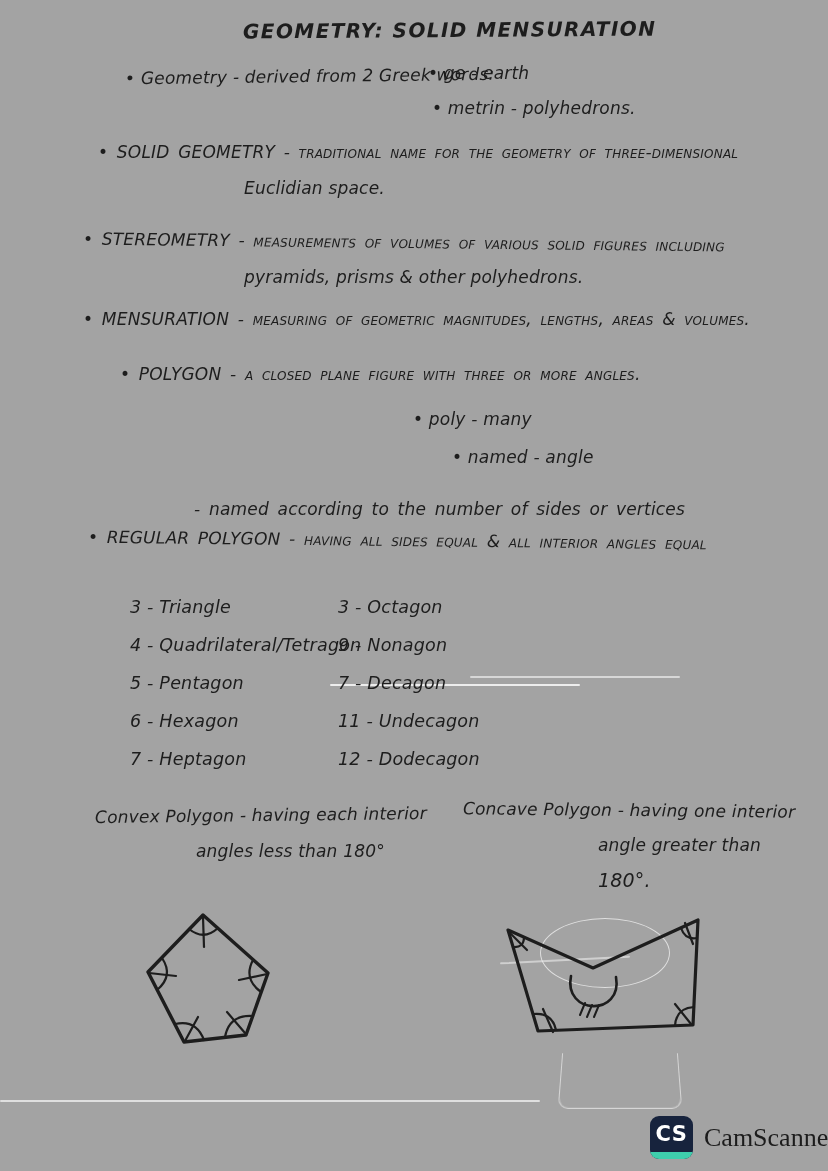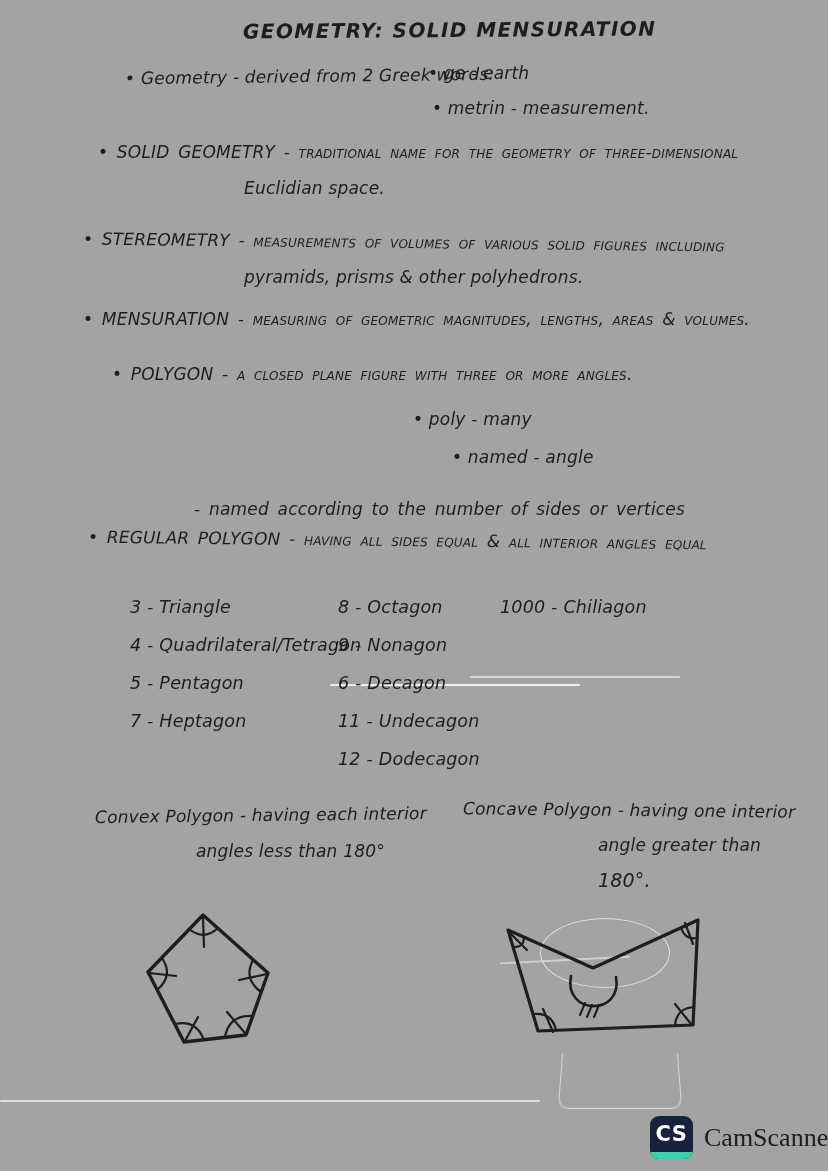--- a/index.html
+++ b/index.html
@@ -48,52 +48,52 @@
   <div class="artifact" style="left:470px; top:676px; width:210px; height:2px; opacity:.7;"></div>
   <div class="artifact" style="left:0px; top:1100px; width:540px; height:2px; opacity:.8;"></div>
   <div class="artifact" style="left:500px; top:959px; width:130px; height:2px; opacity:.6; transform:rotate(-3deg);"></div>
   <div class="ghost-shape" style="left:540px; top:918px; width:130px; height:70px; border-radius:50%; border-color:#ededed;"></div>
   <div class="ghost-shape" style="left:560px; top:1052px; width:120px; height:56px; border-top:none; border-radius:0 0 10px 10px; transform:perspective(80px) rotateX(6deg);"></div>
 
   <div class="hw title" style="left:243px; top:18px;">GEOMETRY: SOLID MENSURATION</div>
 
   <div class="hw tilt-l" style="left:125px; top:66px;">• Geometry - derived from 2 Greek words:</div>
   <div class="hw" style="left:428px; top:63px;">• ge - earth</div>
-  <div class="hw" style="left:432px; top:98px;">• metrin - measurement.</div>
+  <div class="hw" style="left:432px; top:98px;">• metrin - polyhedrons.</div>
 
   <div class="hw wide caps" style="left:98px; top:142px;">• SOLID GEOMETRY - traditional name for the geometry of three-dimensional</div>
   <div class="hw" style="left:244px; top:178px;">Euclidian space.</div>
 
   <div class="hw wide caps tilt-r" style="left:83px; top:232px;">• STEREOMETRY - measurements of volumes of various solid figures including</div>
   <div class="hw" style="left:244px; top:267px;">pyramids, prisms &amp; other polyhedrons.</div>
 
   <div class="hw wide caps" style="left:83px; top:309px;">• MENSURATION - measuring of geometric magnitudes, lengths, areas &amp; volumes.</div>
 
-  <div class="hw wide caps" style="left:112px; top:364px;">• POLYGON - a closed plane figure with three or more angles.</div>
+  <div class="hw wide caps" style="left:120px; top:364px;">• POLYGON - a closed plane figure with three or more angles.</div>
   <div class="hw" style="left:413px; top:409px;">• poly - many</div>
   <div class="hw" style="left:452px; top:447px;">• named - angle</div>
   <div class="hw wide" style="left:158px; top:499px;margin-left:36px;">- named according to the number of sides or vertices</div>
 
   <div class="hw wide caps tilt-r" style="left:88px; top:530px;">• REGULAR POLYGON - having all sides equal &amp; all interior angles equal</div>
 
   <div class="list-col" style="left:130px; top:597px;">
     <div class="row">3 - Triangle</div>
     <div class="row">4 - Quadrilateral/Tetragon</div>
     <div class="row">5 - Pentagon</div>
+    <div class="row">6 - Hexagon</div>
     <div class="row">7 - Heptagon</div>
   </div>
   <div class="list-col" style="left:338px; top:597px;">
-    <div class="row">8 - Octagon</div>
+    <div class="row">3 - Octagon</div>
     <div class="row">9 - Nonagon</div>
-    <div class="row">6 - Decagon</div>
+    <div class="row">7 - Decagon</div>
     <div class="row">11 - Undecagon</div>
     <div class="row">12 - Dodecagon</div>
   </div>
   <div class="list-col" style="left:500px; top:597px;">
-    <div class="row" style="height:36px;">1000 - Chiliagon</div>
   </div>
 
   <div class="hw tilt-l" style="left:95px; top:805px;">Convex Polygon - having each interior</div>
   <div class="hw" style="left:196px; top:841px;">angles less than 180°</div>
   <div class="hw tilt-r" style="left:463px; top:800px;">Concave Polygon - having one interior</div>
   <div class="hw" style="left:598px; top:835px;">angle greater than</div>
   <div class="hw" style="left:598px; top:869px; font-size:19px;">180°.</div>
 
   <svg class="drawing" style="left:130px; top:900px;" width="230" height="170" viewBox="0 0 230 170">
     <g fill="none" stroke="#1d1d1d" stroke-linecap="round" stroke-linejoin="round">

